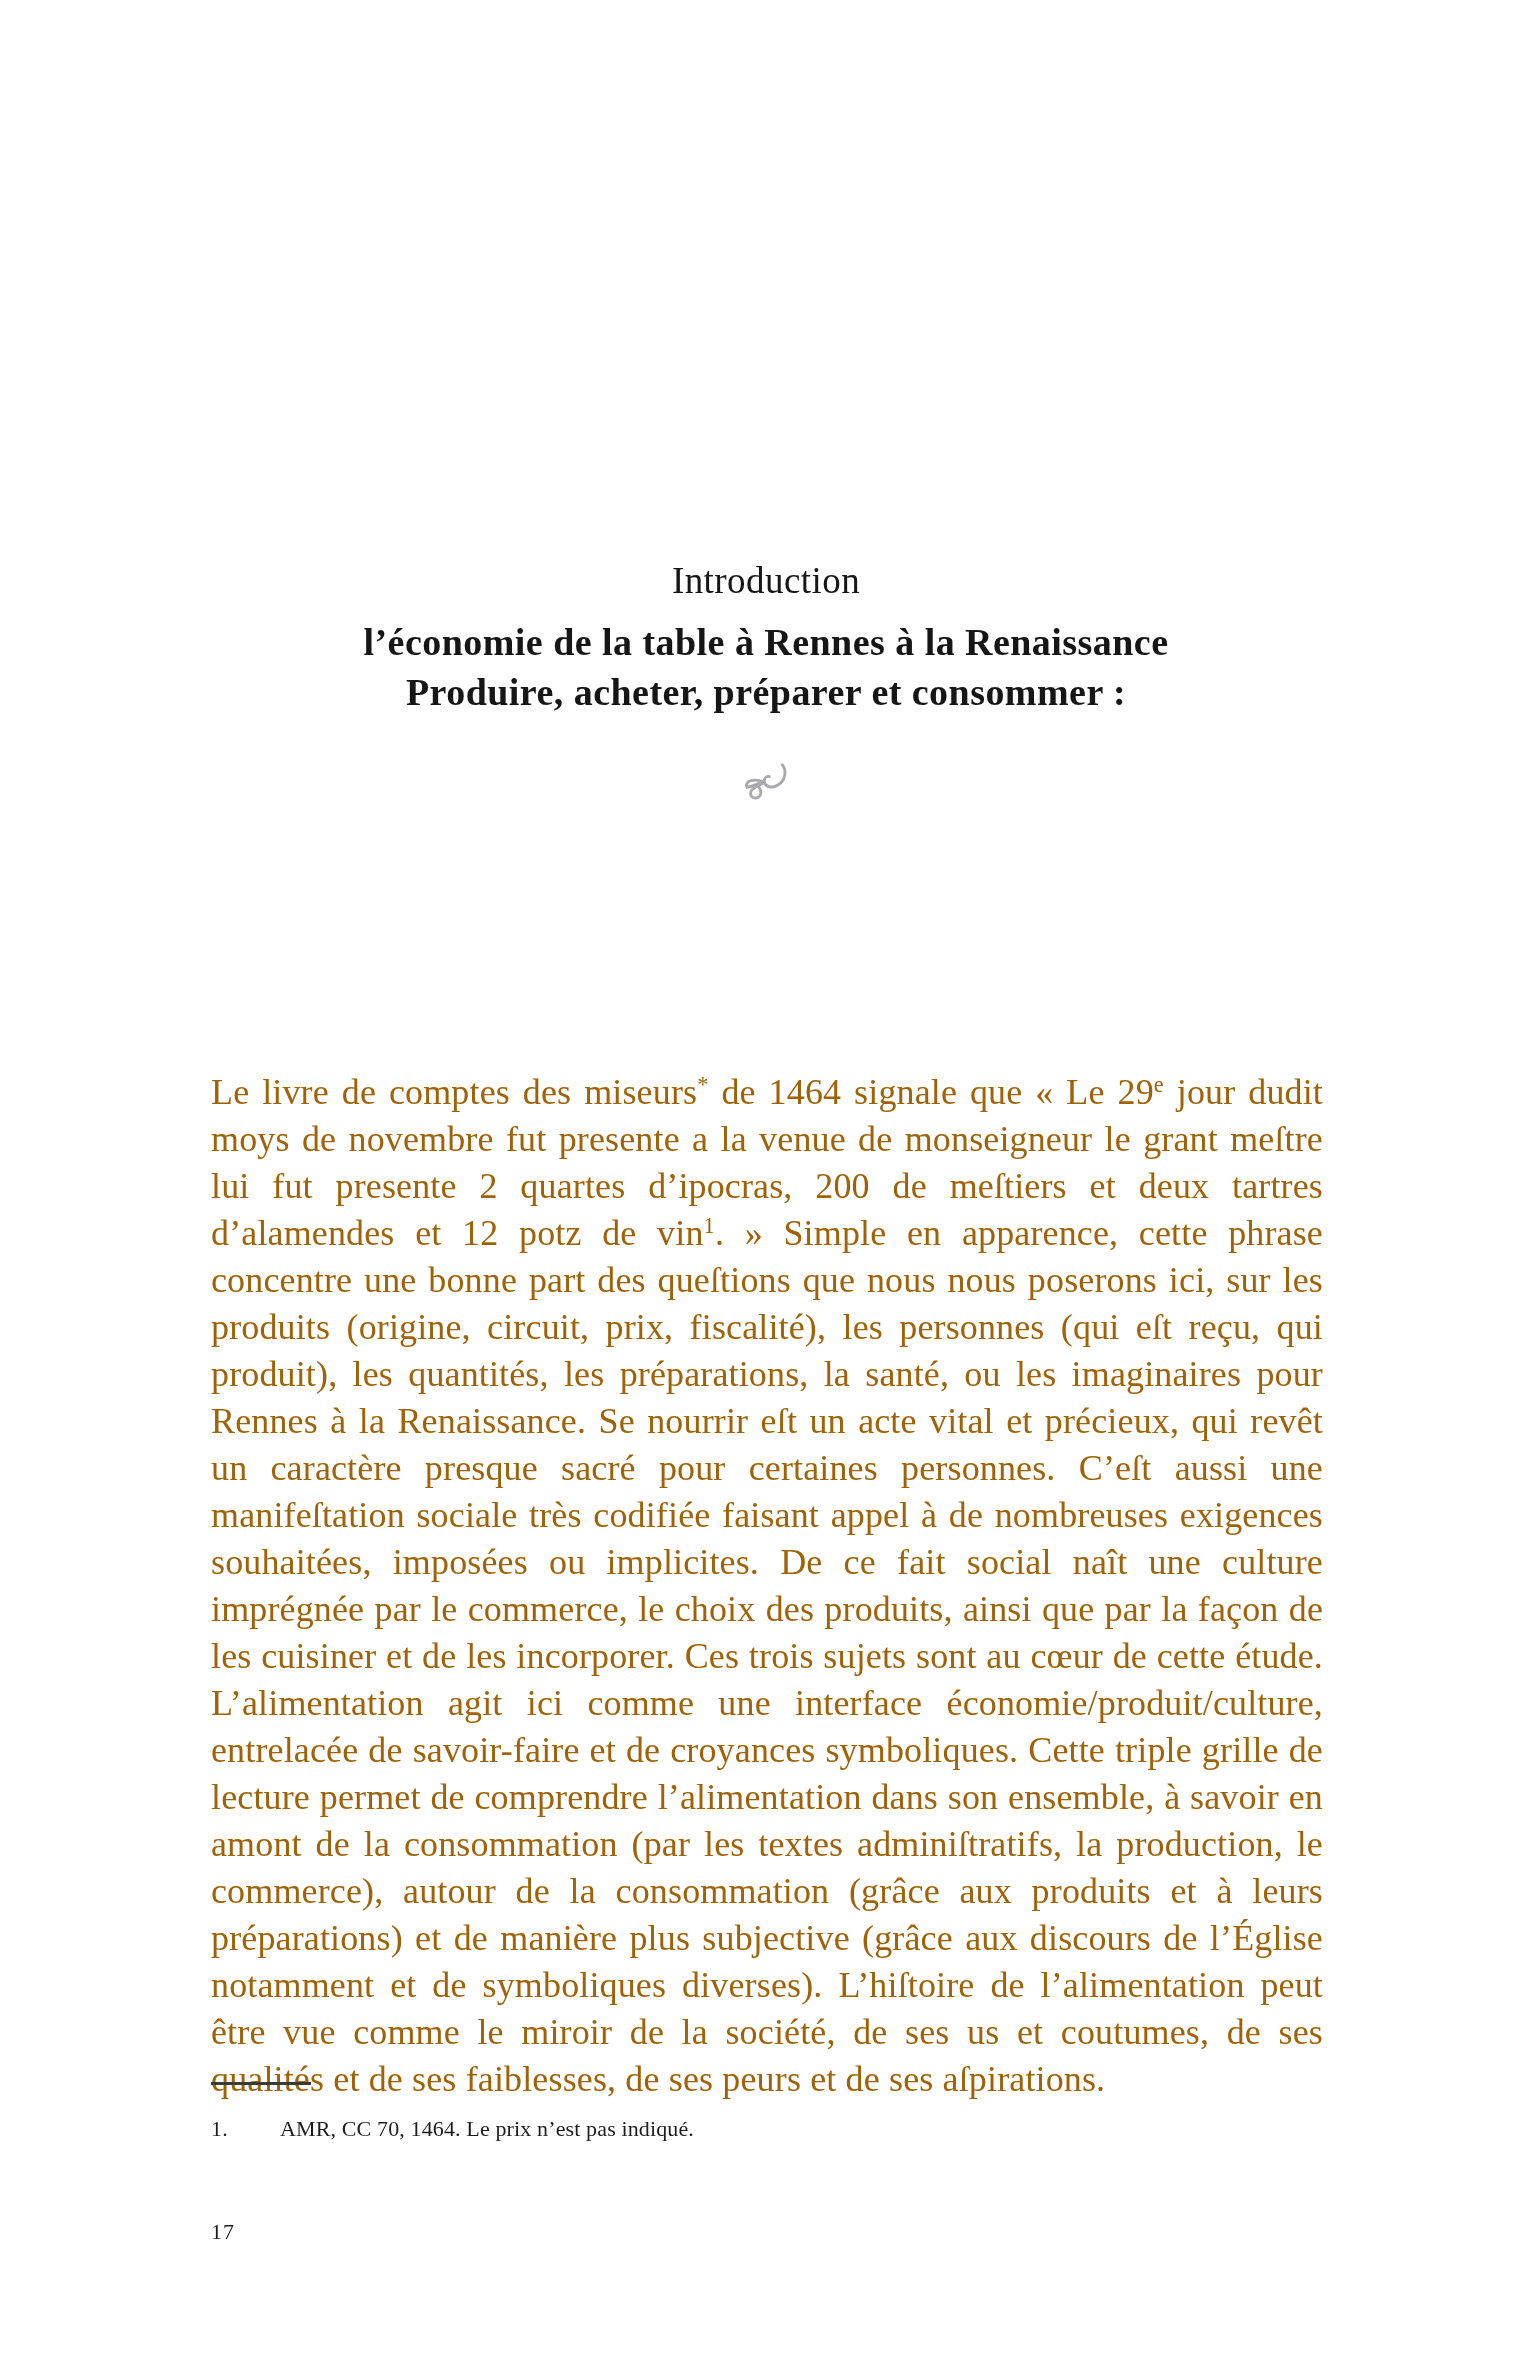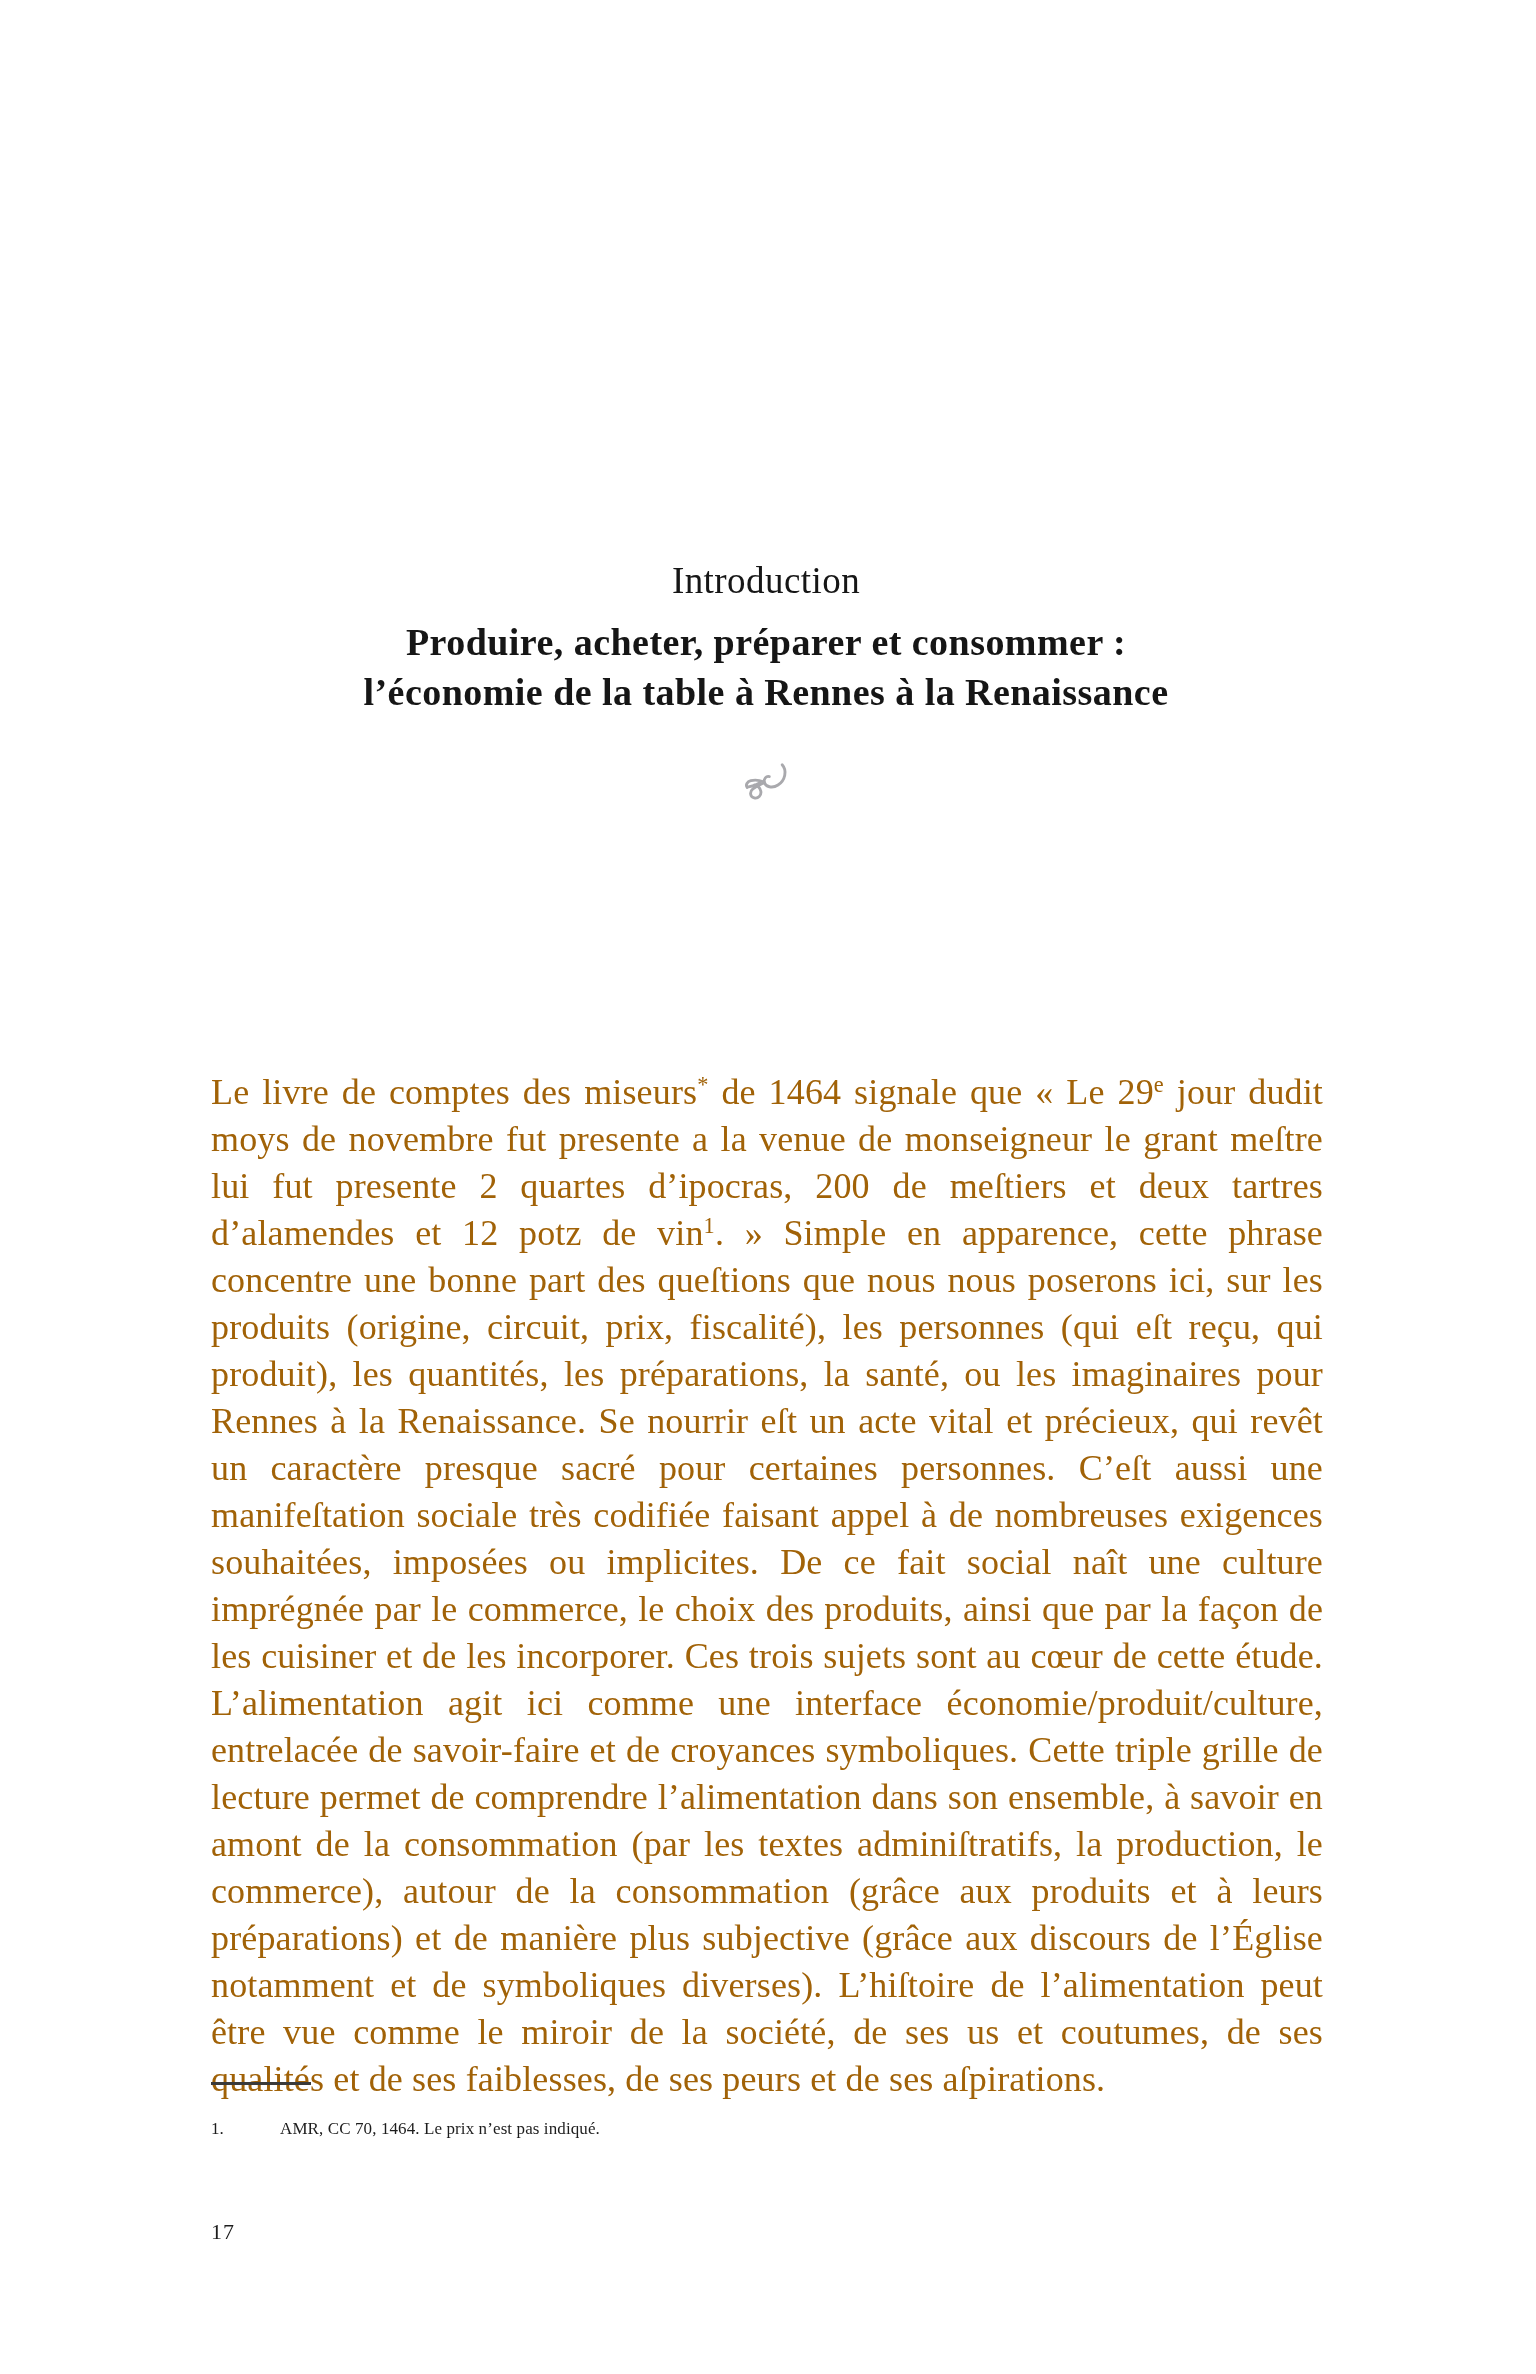--- a/index.html
+++ b/index.html
@@ -96,21 +96,21 @@
     width: 100px;
     height: 2.8px;
     background: #3a3a3a;
   }
 
   .footnote {
     position: absolute;
     left: 211px;
     top: 2113px;
     width: 1112px;
-    font-size: 17px;
+    font-size: 22px;
     line-height: 32px;
     color: #1d1d1d;
     letter-spacing: 0.006em;
   }
 
   .footnote .fn-num {
     display: inline-block;
     width: 69px;
   }
 
@@ -125,22 +125,22 @@
     letter-spacing: 0.04em;
   }
 </style>
 </head>
 <body>
 
 <div class="page">
 
   <div class="title-block">
     <div class="title-line t1">Introduction</div>
+    <div class="title-line t3">l’économie de la table à Rennes à la Renaissance</div>
     <div class="title-line t2">Produire, acheter, préparer et consommer :</div>
-    <div class="title-line t3">l’économie de la table à Rennes à la Renaissance</div>
   </div>
 
   <div class="ornament-wrap">
     <svg width="54" height="48" viewBox="0 0 58 52" aria-hidden="true">
       <g fill="none" stroke="#a9a9ad" stroke-width="3.1" stroke-linecap="round" stroke-linejoin="round">
         <path d="M46.5 9.5 C 52 15.5, 50 26.5, 42 31.5 C 35.5 35.6, 28.5 33.2, 27.2 28.5 C 26.2 24.8, 29.2 21.4, 32.6 22.3"></path>
         <path d="M27.0 28.6 C 23.0 31.0, 18.4 32.6, 14.8 35.6 C 11.0 38.8, 11.6 44.2, 16.2 45.4 C 20.4 46.5, 24.2 42.8, 23.4 38.2 C 22.8 34.6, 20.0 32.3, 16.6 31.5"></path>
         <path d="M26.8 28.2 C 22.4 26.4, 17.2 25.6, 12.6 26.8 C 8.6 27.9, 6.6 31.2, 8.6 33.9"></path>
         <path d="M8.8 33.8 C 13.2 33.2, 18.6 31.6, 22.6 29.0"></path>
       </g>

